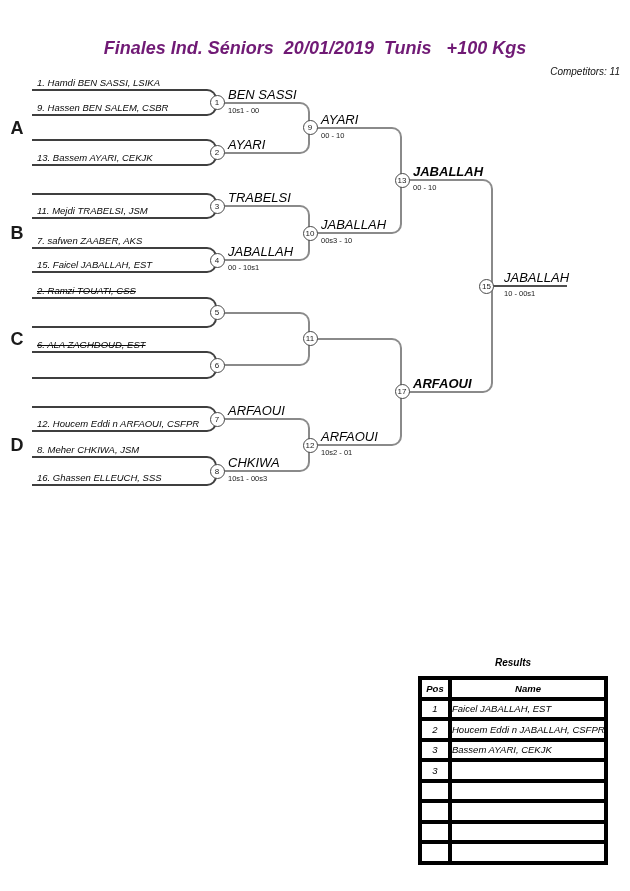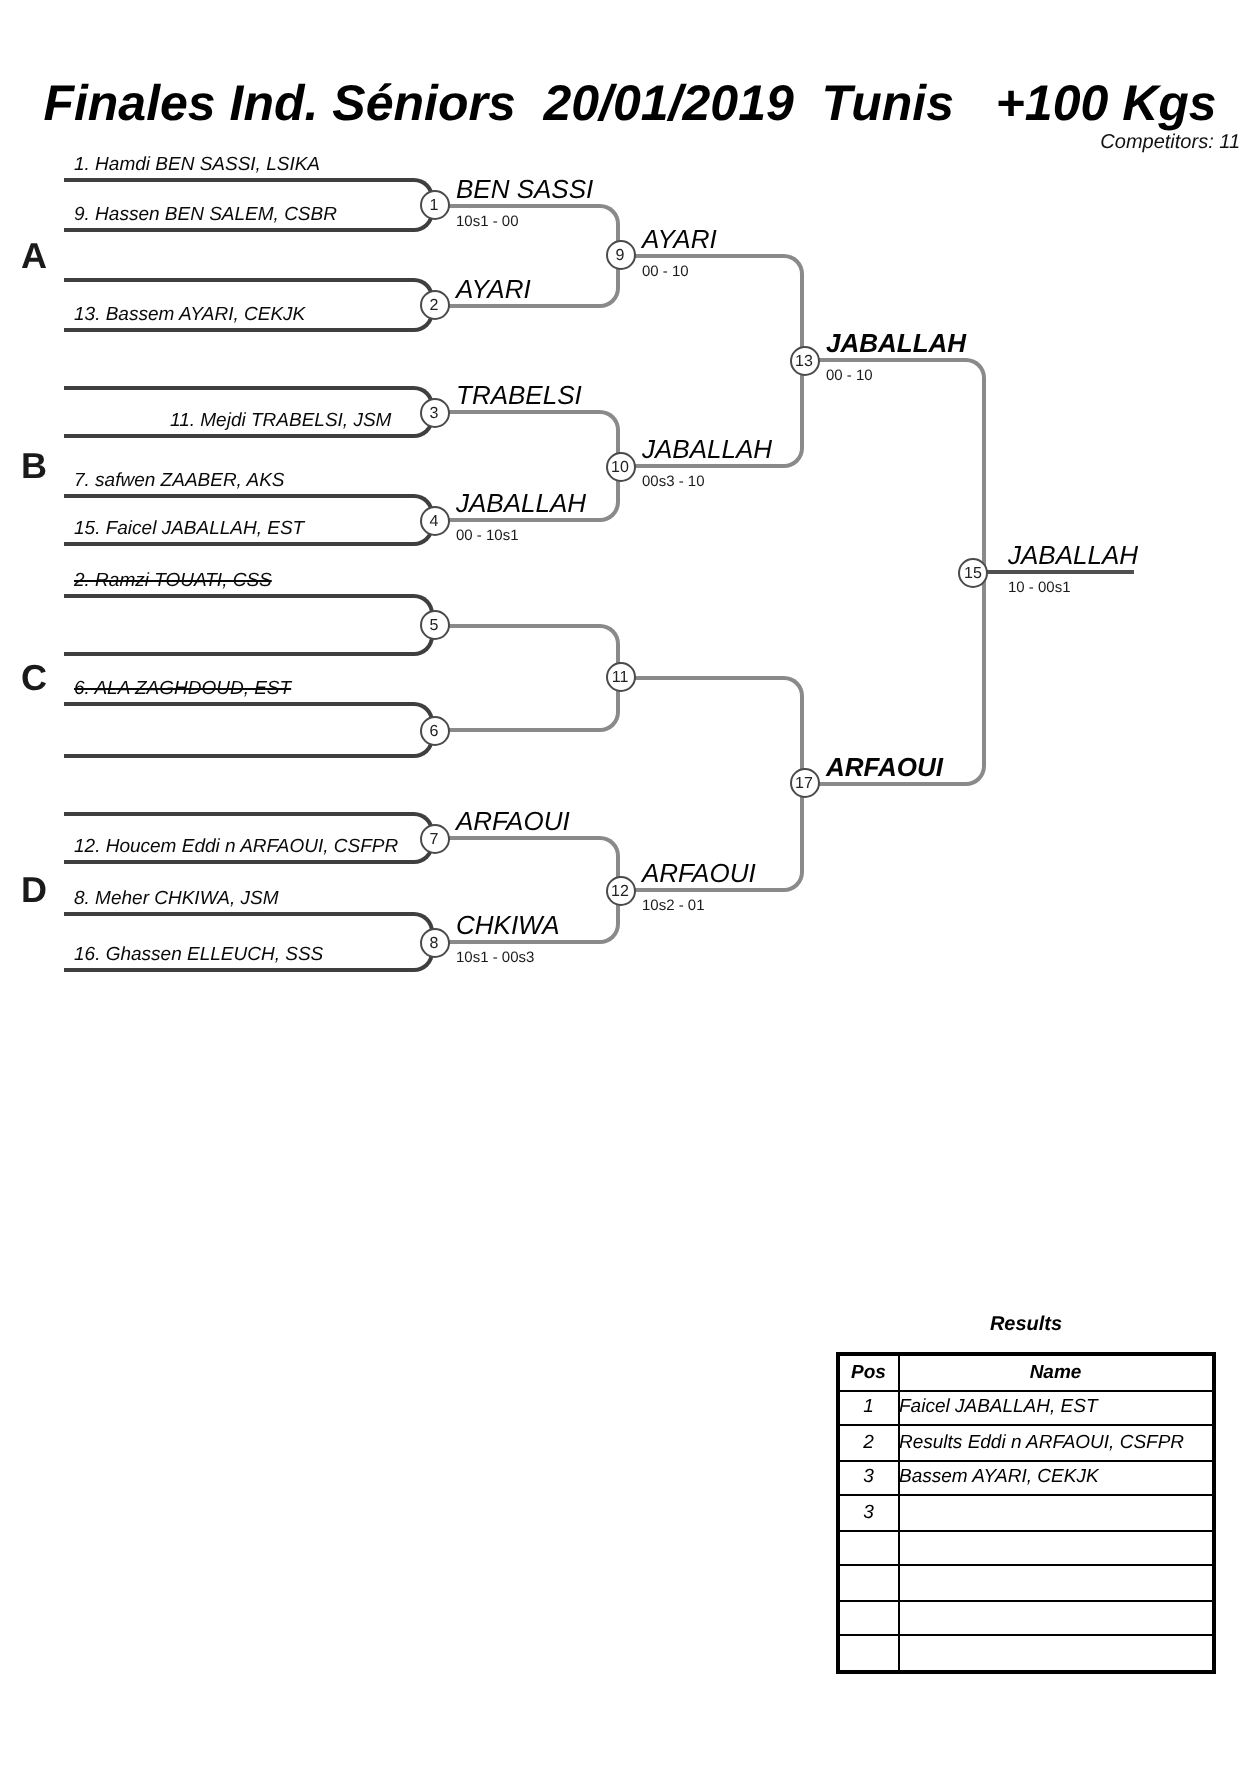--- a/index.html
+++ b/index.html
@@ -2,22 +2,22 @@
 <html><head>
 <meta charset="utf-8">
 <style>
   html,body{margin:0;padding:0;background:#ffffff;}
   body{
     width:630px;height:891px;position:relative;overflow:hidden;
     font-family:"Liberation Sans", sans-serif;color:#000;
   }
   .page-title{
     position:absolute;top:38px;left:0;width:630px;text-align:center;
-    font-size:25px;font-weight:bold;font-style:italic;white-space:pre;
-    letter-spacing:0px;color:#000000;
+    font-size:18px;font-weight:bold;font-style:italic;white-space:pre;
+    letter-spacing:0px;color:#701a75;
   }
   .competitors{
     position:absolute;top:66px;right:10px;font-size:10px;font-style:italic;color:#111;
   }
   .group-letter{
     position:absolute;left:6px;width:22px;text-align:center;
     font-size:18px;font-weight:bold;color:#1a1a1a;line-height:22px;
   }
   .pair-box{
     position:absolute;box-sizing:border-box;
@@ -55,21 +55,21 @@
   .results-title{
     position:absolute;left:418px;top:657px;width:190px;text-align:center;
     font-size:10px;font-weight:bold;font-style:italic;
   }
   table.results{
     position:absolute;left:418px;top:676px;width:190px;
     border-collapse:collapse;border:2px solid #000;
     font-size:9.5px;font-style:italic;table-layout:fixed;
   }
   table.results td,table.results th{
-    border:1px solid #000000;height:16.5px;padding:0;overflow:hidden;white-space:nowrap;
+    border:4px solid #000000;height:16.5px;padding:0;overflow:hidden;white-space:nowrap;
   }
   table.results th{font-weight:bold;font-style:italic;text-align:center;}
   td.pos-cell{text-align:center;}
   td.name-cell{padding-left:8px;text-align:left;}
   col.pos-col{width:30px;}
 </style>
 </head>
 <body>
 
 <div class="page-title">Finales Ind. Séniors  20/01/2019  Tunis   +100 Kgs</div>
@@ -79,21 +79,21 @@
     <div class="group-letter" style="top: 116.5px;">A</div>
     <div class="group-letter" style="top: 222px;">B</div>
     <div class="group-letter" style="top: 327.75px;">C</div>
     <div class="group-letter" style="top: 434px;">D</div>
     <div class="pair-box" style="left: 32px; top: 89px; width: 185px; height: 27px;"></div>
     <div class="slot-label" style="left: 37px; top: 77px;">1. Hamdi BEN SASSI, LSIKA</div>
     <div class="slot-label" style="left: 37px; top: 102px;">9. Hassen BEN SALEM, CSBR</div>
     <div class="pair-box" style="left: 32px; top: 139px; width: 185px; height: 27px;"></div>
     <div class="slot-label" style="left: 37px; top: 152px;">13. Bassem AYARI, CEKJK</div>
     <div class="pair-box" style="left: 32px; top: 193px; width: 185px; height: 26px;"></div>
-    <div class="slot-label" style="left: 37px; top: 205px; margin-left: 48px;">11. Mejdi TRABELSI, JSM</div>
+    <div class="slot-label" style="left: 37px; top: 205px;">11. Mejdi TRABELSI, JSM</div>
     <div class="pair-box" style="left: 32px; top: 247px; width: 185px; height: 26px;"></div>
     <div class="slot-label" style="left: 37px; top: 235px;">7. safwen ZAABER, AKS</div>
     <div class="slot-label" style="left: 37px; top: 259px;">15. Faicel JABALLAH, EST</div>
     <div class="pair-box" style="left: 32px; top: 297px; width: 185px; height: 31px;"></div>
     <div class="slot-label struck" style="left: 37px; top: 285px;">2. Ramzi TOUATI, CSS</div>
     <div class="pair-box" style="left: 32px; top: 351px; width: 185px; height: 28px;"></div>
     <div class="slot-label struck" style="left: 37px; top: 339px;">6. ALA ZAGHDOUD, EST</div>
     <div class="pair-box" style="left: 32px; top: 406px; width: 185px; height: 26px;"></div>
     <div class="slot-label" style="left: 37px; top: 418px;">12. Houcem Eddi n ARFAOUI, CSFPR</div>
     <div class="pair-box" style="left: 32px; top: 456px; width: 185px; height: 30px;"></div>
@@ -156,21 +156,21 @@
       <th>Name</th>
     </tr>
   </thead>
   <tbody id="results-body">
       <tr>
         <td class="pos-cell">1</td>
         <td class="name-cell">Faicel JABALLAH, EST</td>
       </tr>
       <tr>
         <td class="pos-cell">2</td>
-        <td class="name-cell">Results Eddi n ARFAOUI, CSFPR</td>
+        <td class="name-cell">Houcem Eddi n JABALLAH, CSFPR</td>
       </tr>
       <tr>
         <td class="pos-cell">3</td>
         <td class="name-cell">Bassem AYARI, CEKJK</td>
       </tr>
       <tr>
         <td class="pos-cell">3</td>
         <td class="name-cell"></td>
       </tr>
       <tr>

